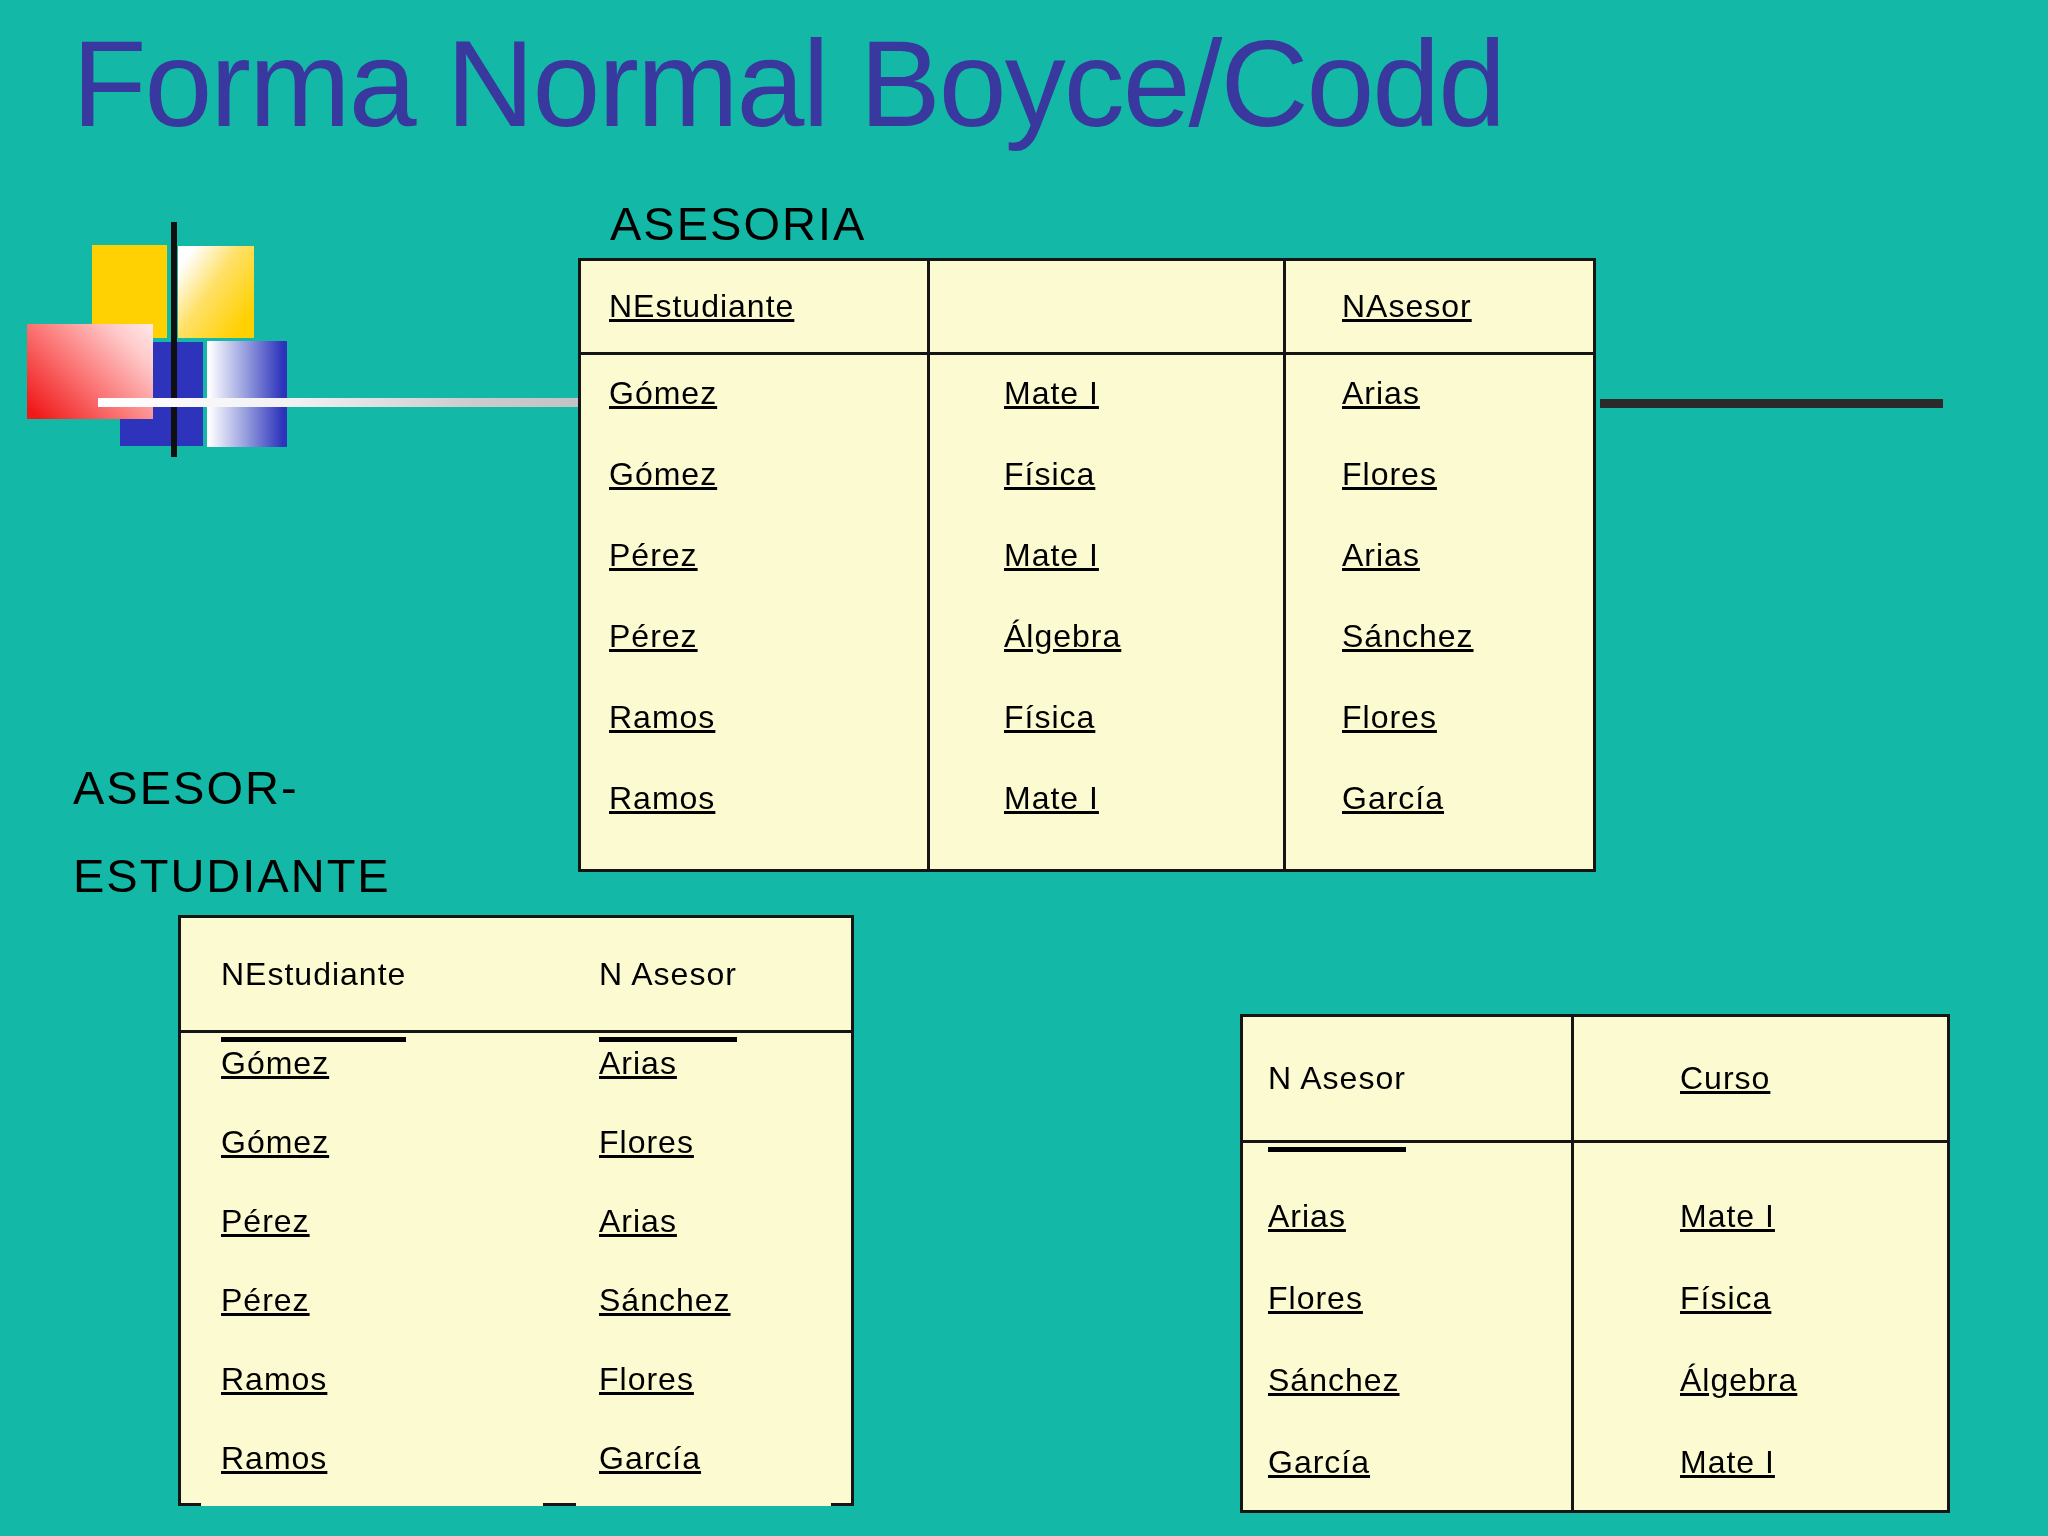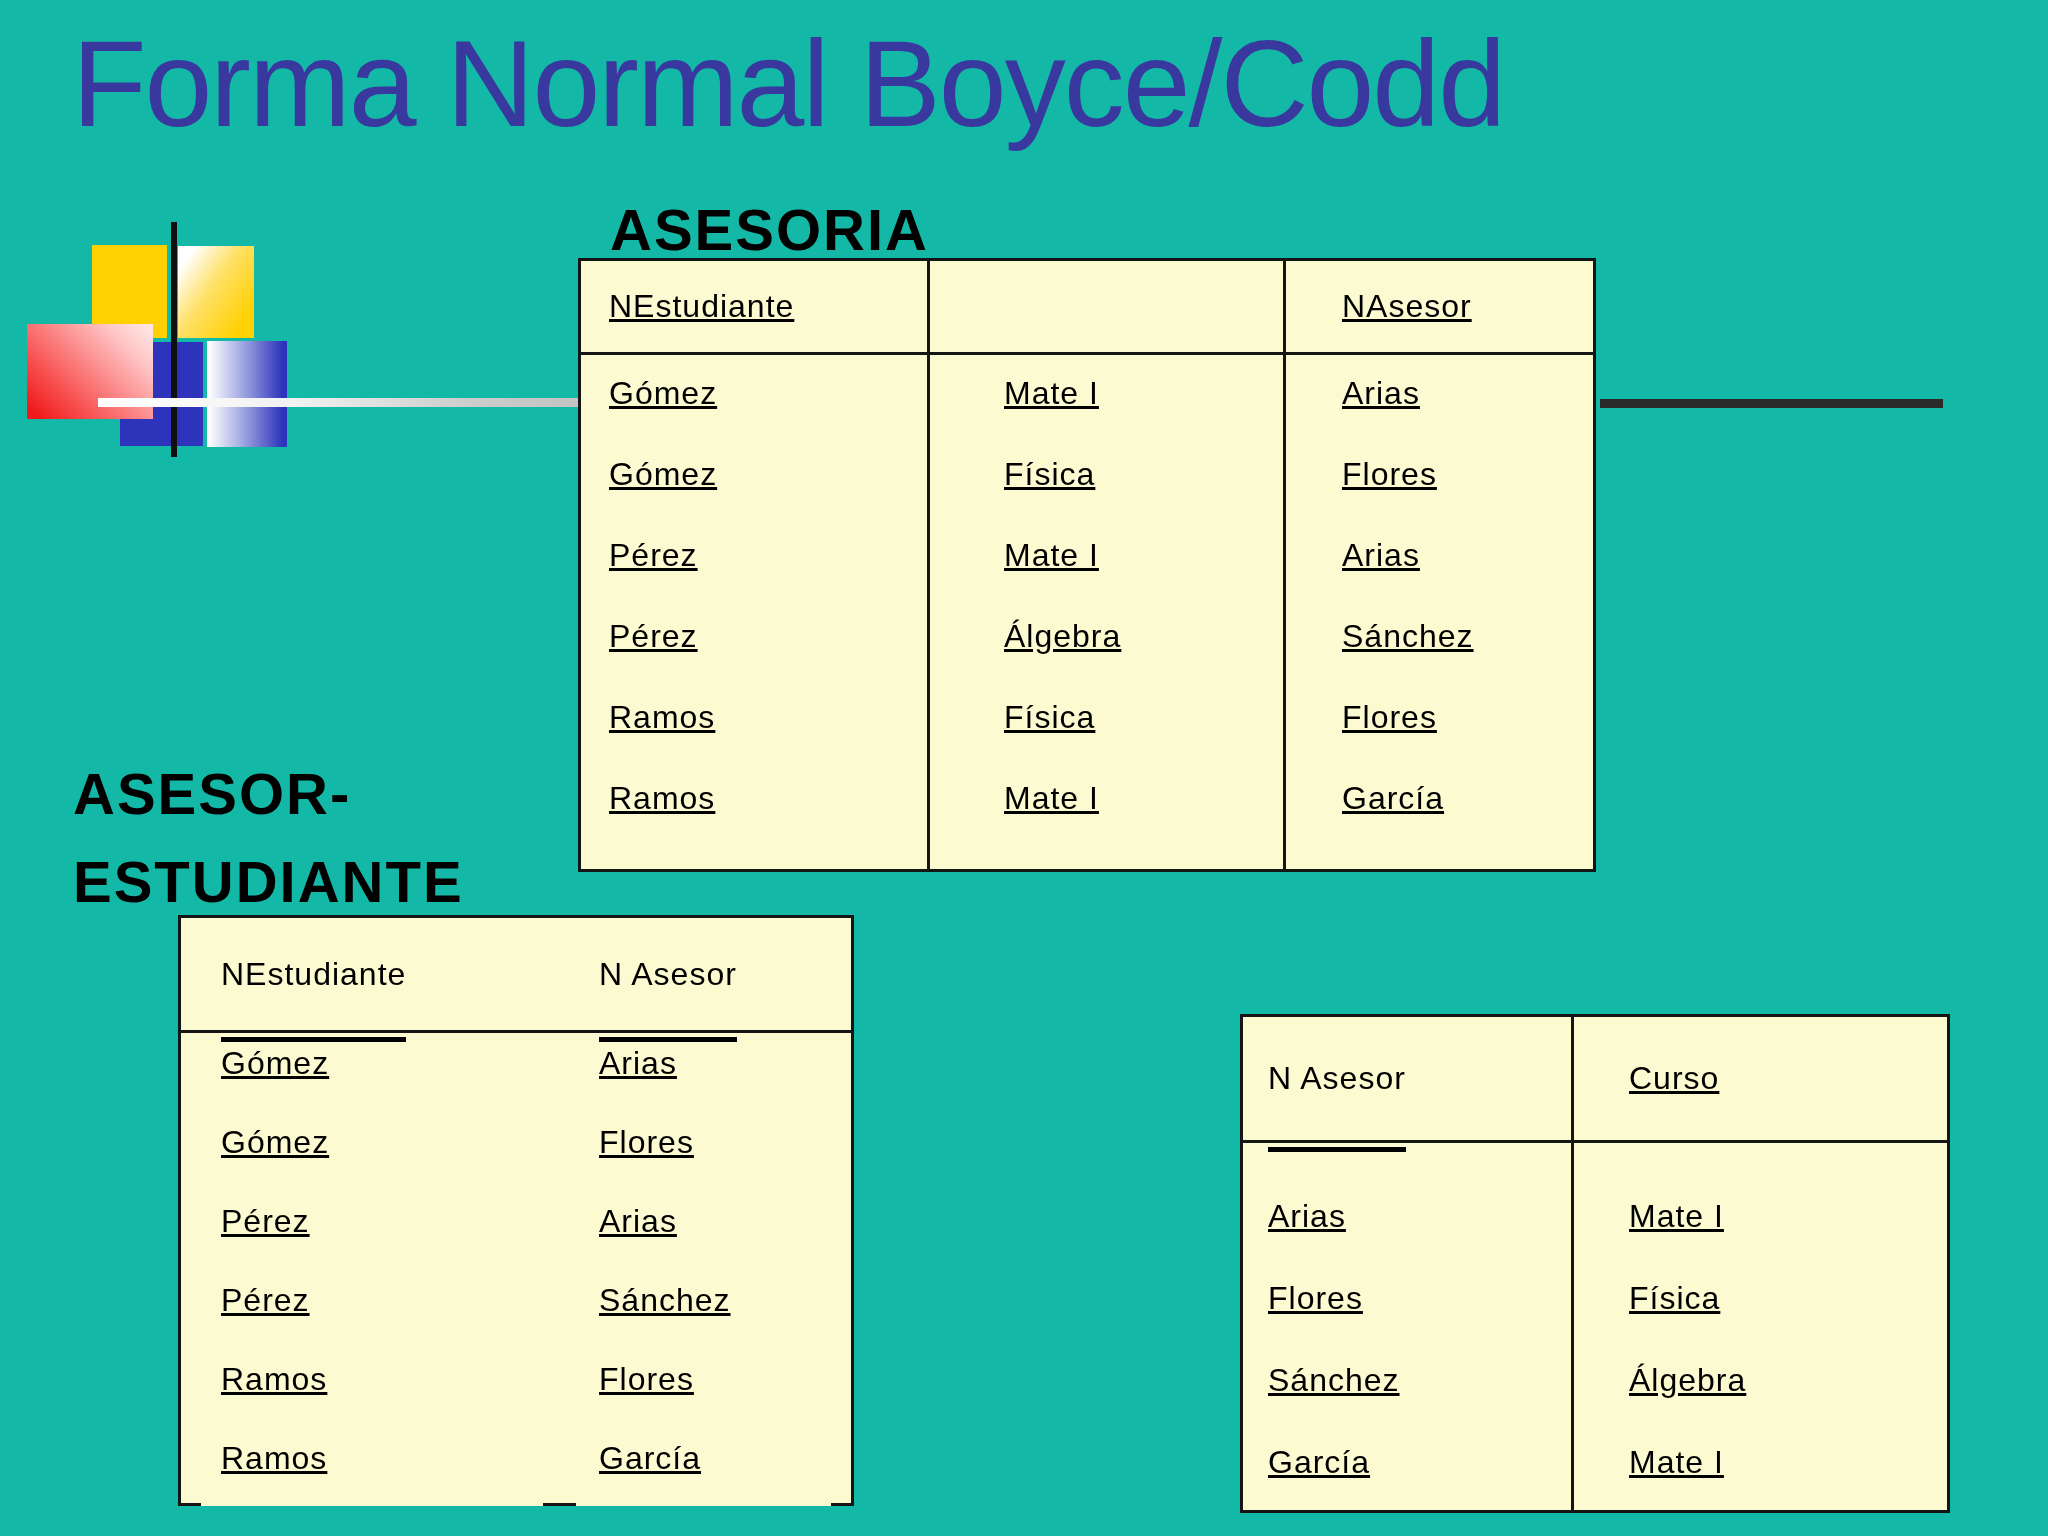--- a/index.html
+++ b/index.html
@@ -2,21 +2,21 @@
 <html><head>
 <meta charset="utf-8">
 <style>
   html,body{margin:0;padding:0;background:#ffffff;}
   .slide{position:relative;width:2048px;height:1536px;background:#14b8a6;overflow:hidden;
          font-family:"Liberation Sans",sans-serif;color:#000;}
   
   .title{position:absolute;left:72px;top:14px;font-size:122px;line-height:140px;
          color:#38389E;letter-spacing:-2px;white-space:nowrap;}
   
-  .lbl{position:absolute;font-size:58px;font-weight:bold;letter-spacing:2px;white-space:nowrap;}
+  .lbl{position:absolute;font-size:47px;font-weight:normal;letter-spacing:2px;white-space:nowrap;}
   
   .sq{position:absolute;}
   
   .grayline{position:absolute;left:98px;top:398px;width:480px;height:9px;z-index:6;
             background:linear-gradient(to right,#ffffff 0%,#f2f2f2 40%,#cccccc 78%,#c3c3c3 100%);}
   .darkline{position:absolute;left:1600px;top:399px;width:343px;height:9px;background:#2A2A2A;}
   
   .tbl{position:absolute;background:#FBFAD0;border:3px solid #151515;box-sizing:border-box;}
   .vdiv{position:absolute;top:0;bottom:0;width:3px;background:#151515;}
   .hrule{position:absolute;left:0;right:0;height:3px;background:#151515;}
@@ -36,21 +36,21 @@
   .t2c1{left:0;width:418px;padding-left:40px;box-sizing:border-box;}
   .t2c2{left:418px;width:252px;}
   .t2hd{top:0;height:112px;line-height:112px;}
   .t2row{height:79px;line-height:79px;}
   .t2r0{top:106px;}.t2r1{top:185px;}.t2r2{top:264px;}
   .t2r3{top:343px;}.t2r4{top:422px;}.t2r5{top:501px;}
   .bseg{position:absolute;bottom:0;height:3px;background:#151515;}
   
   .tbl3{left:1240px;top:1014px;width:710px;height:499px;}
   .t3c1{left:0;width:331px;padding-left:25px;box-sizing:border-box;}
-  .t3c2{left:331px;width:339px;padding-left:55px;box-sizing:border-box;}
+  .t3c2{left:331px;width:339px;padding-left:106px;box-sizing:border-box;}
   .t3hd{top:0;height:123px;line-height:123px;}
   .t3row{height:82px;line-height:82px;}
   .t3r0{top:158px;}.t3r1{top:240px;}.t3r2{top:322px;}.t3r3{top:404px;}
 </style>
 </head>
 <body>
 
 <div class="slide">
 
   <div class="title">Forma Normal Boyce/Codd</div>

